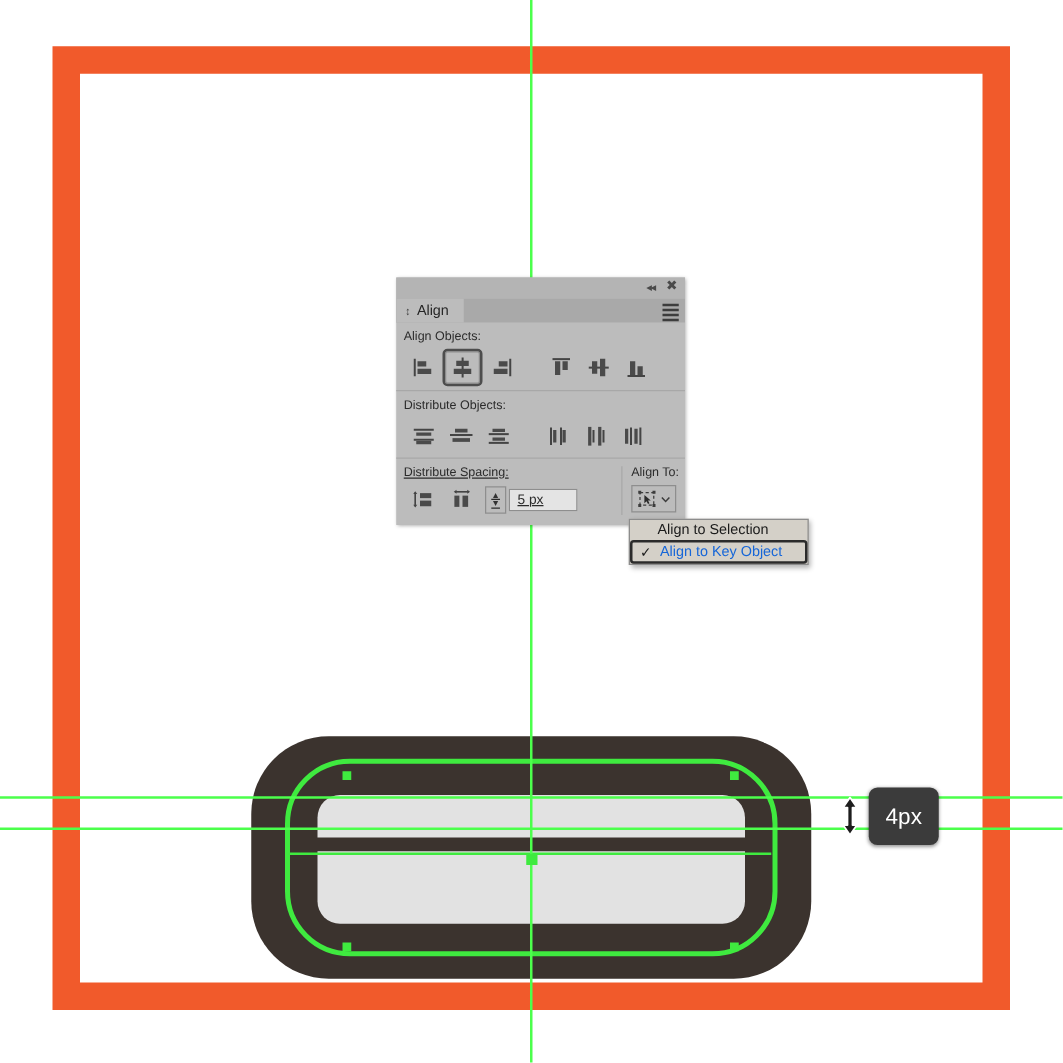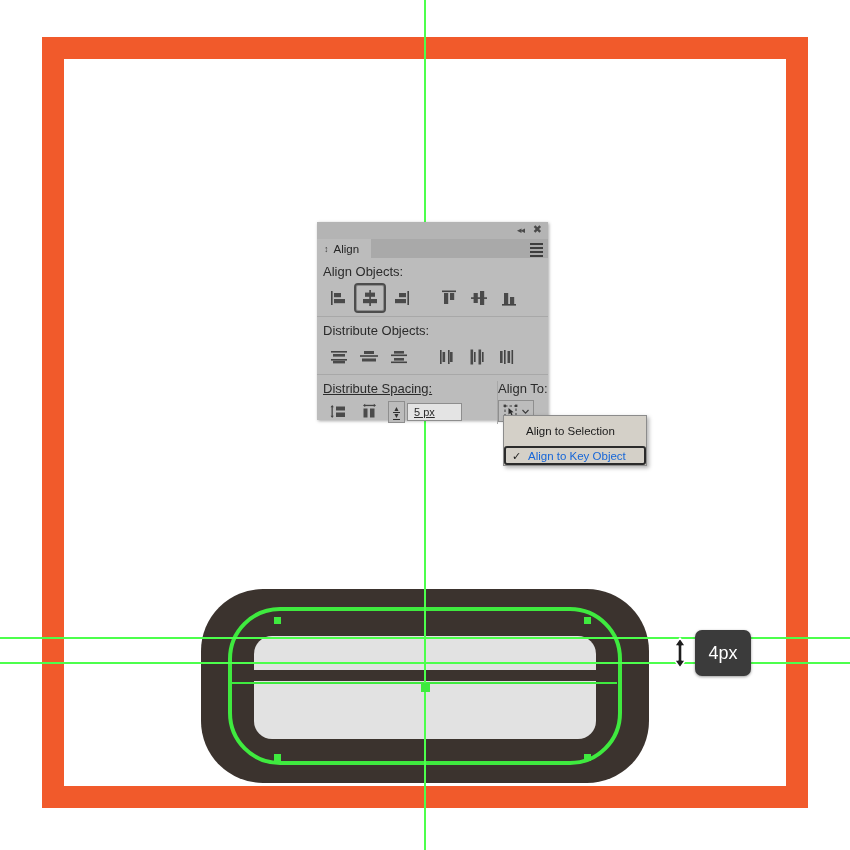--- a/index.html
+++ b/index.html
@@ -78,41 +78,41 @@
     background:#BCBCBC;padding:0 12px 0 7px;display:flex;align-items:center;gap:5px;
     font-size:11.5px;color:#262626;cursor:pointer;
   }
   .tab-updown{font-size:9px;color:#3d3d3d;}
   .panel-menu{
     position:absolute;right:5px;top:4px;width:13px;height:11px;cursor:pointer;
   }
   .panel-menu i{display:block;height:1.5px;background:#3d3d3d;margin-bottom:2.5px;}
 
   .panel-body{padding:6px 0 0 0;}
-  .sect-label{font-size:13px;color:#2b2b2b;padding:0 0 4px 6px;}
+  .sect-label{font-size:10px;color:#2b2b2b;padding:0 0 4px 6px;}
   .icon-row{
     display:flex;align-items:center;padding:0 0 0 7px;height:30px;
   }
   .icon-btn{
     width:30px;height:28px;display:flex;align-items:center;justify-content:center;
     cursor:pointer;
   }
   .icon-btn.selected{
     border:2px solid #4d4d4d;border-radius:4px;background:#BCBCBC;
     box-shadow:inset 0 0 0 1px #8d8d8d;
     width:28px;height:26px;
   }
   .gap-sep{width:18px;}
   .divider{height:1px;background:#A8A8A8;margin:3px 0 6px 0;}
   .divider2{height:1px;background:#A8A8A8;margin:2px 0 6px 0;}
 
   .spacing-area{display:flex;}
   .spacing-left{width:180px;text-decoration:underline;}
   .spacing-right{
-    width:51px;border-left:1px solid #A8A8A8;box-sizing:border-box;
+    width:51px;border-left:1px solid #A8A8A8;padding-left:7px;box-sizing:border-box;
   }
   .stepper{
     width:15px;height:20px;display:flex;flex-direction:column;align-items:center;
     justify-content:center;border:1px solid #8e8e8e;background:#BCBCBC;cursor:pointer;
     margin-left:4px;
   }
   .stepper span{font-size:7px;line-height:7px;color:#333;}
   .numfield{
     width:55px;height:18px;background:#E4E4E4;border:1px solid #8e8e8e;
     font-size:11px;color:#2b2b2b;display:flex;align-items:center;padding-left:6px;
@@ -124,21 +124,21 @@
   }
 
   
   .dropdown{
     position:absolute;left:503px;top:415px;width:142px;
     background:#D4D0C8;border:1px solid #8c8c8c;
     box-shadow:2px 2px 4px rgba(0,0,0,.3);
     font-size:11.5px;color:#1a1a1a;
   }
   .dd-item{
-    height:30px;display:flex;align-items:center;padding-left:22px;position:relative;
+    height:16px;display:flex;align-items:center;padding-left:22px;position:relative;
     cursor:pointer;
   }
   .dd-item.checked{
     color:#1666D8;
     border:2px solid #2b2b2b;border-radius:3px;
     height:19px;box-sizing:border-box;
     background:#D4D0C8;
   }
   .dd-check{position:absolute;left:6px;top:50%;transform:translateY(-50%);font-size:11px;color:#1a1a1a;}
 

